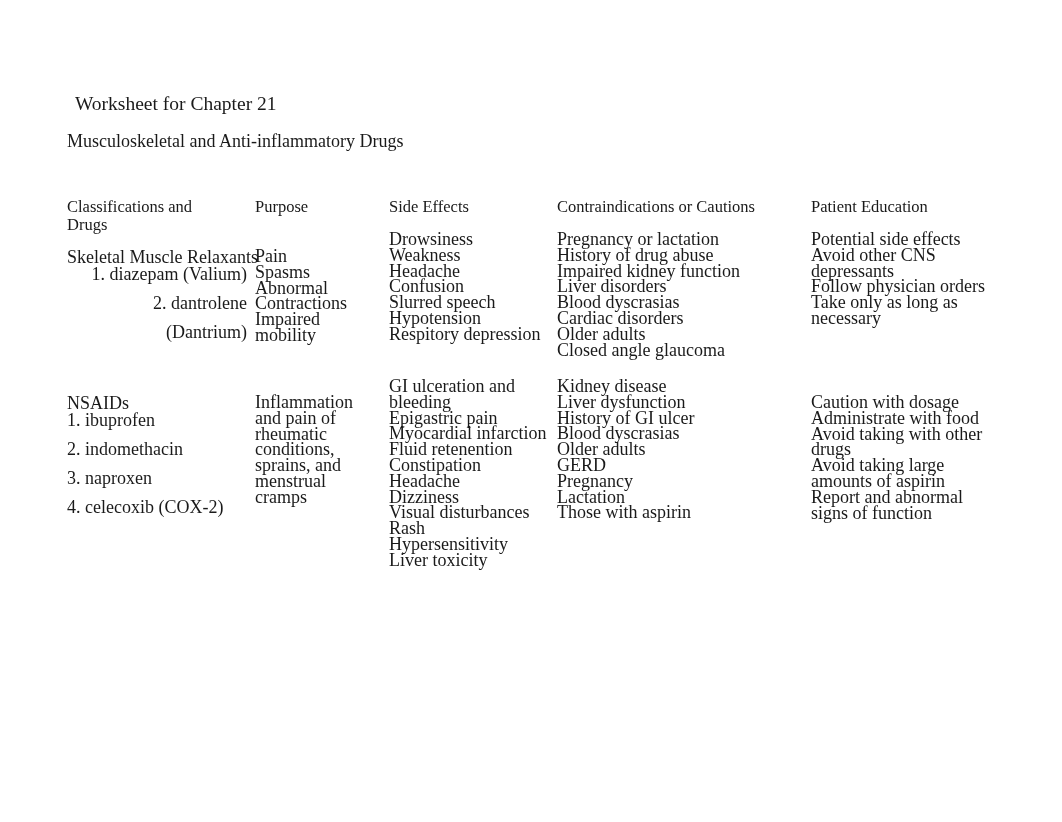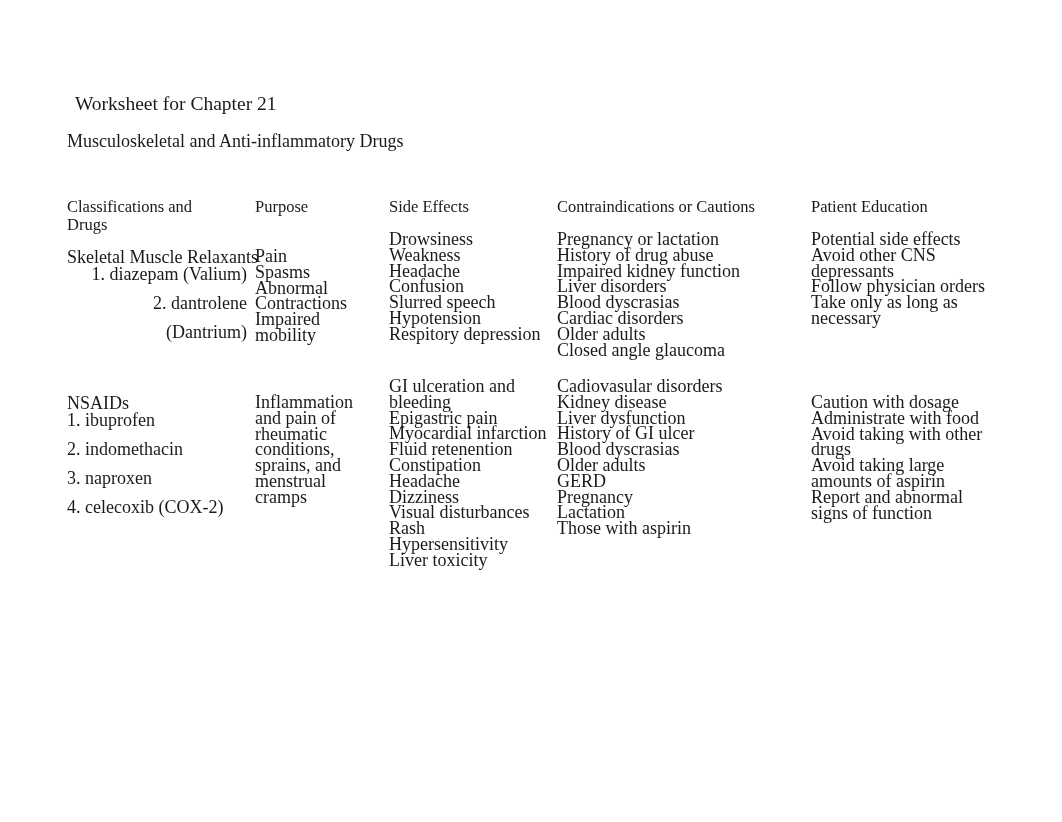--- a/index.html
+++ b/index.html
@@ -206,21 +206,20 @@
       <span class="line">Constipation</span>
       <span class="line">Headache</span>
       <span class="line">Dizziness</span>
       <span class="line">Visual disturbances</span>
       <span class="line">Rash</span>
       <span class="line">Hypersensitivity</span>
       <span class="line">Liver toxicity</span>
     </div>
 
     <div class="block col-3 r2 c3 lines">
-      <span class="line">Cadiovasular disorders</span>
       <span class="line">Kidney disease</span>
       <span class="line">Liver dysfunction</span>
       <span class="line">History of GI ulcer</span>
       <span class="line">Blood dyscrasias</span>
       <span class="line">Older adults</span>
       <span class="line">GERD</span>
       <span class="line">Pregnancy</span>
       <span class="line">Lactation</span>
       <span class="line">Those with aspirin</span>
     </div>

